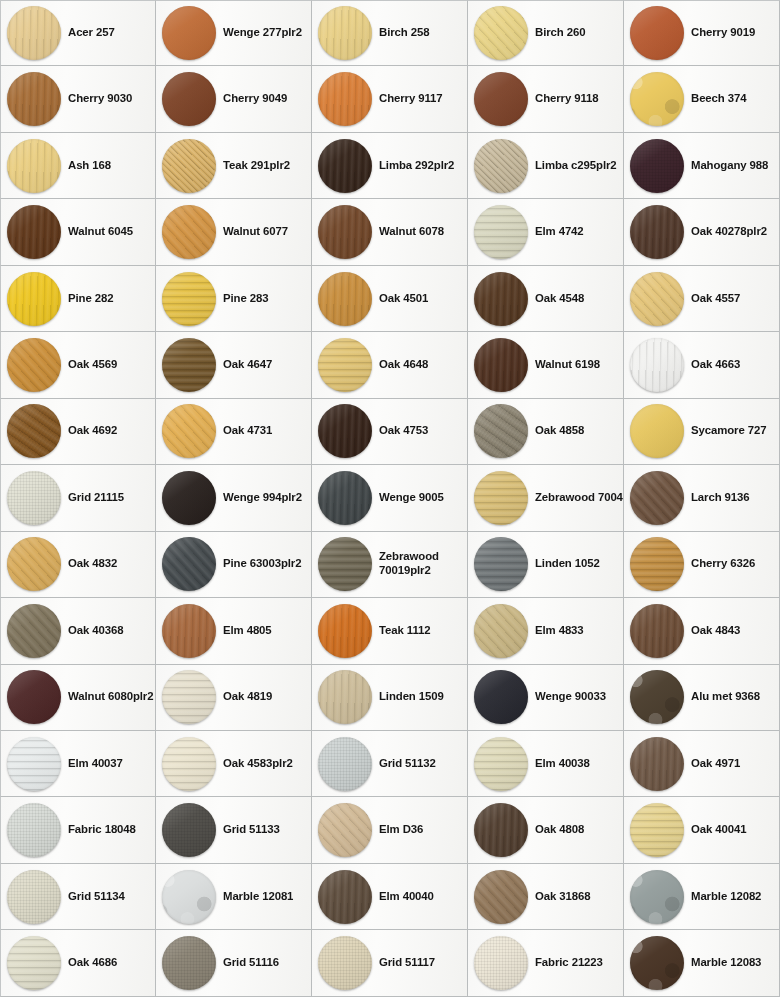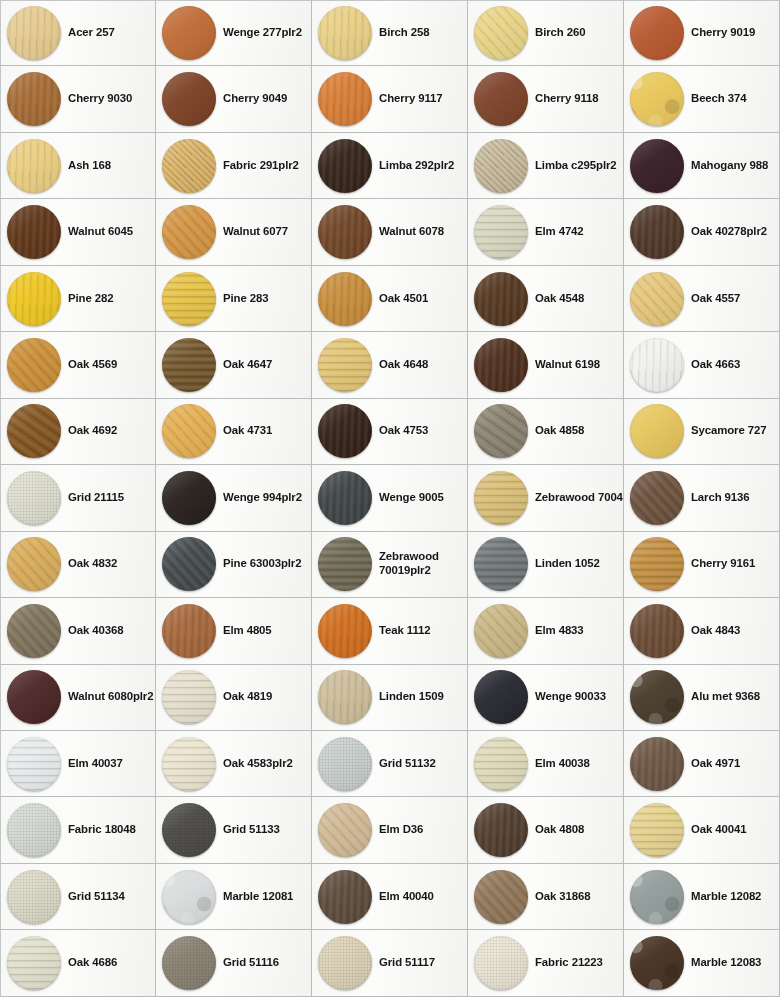--- a/index.html
+++ b/index.html
@@ -173,21 +173,21 @@
         </div>
       </div>
       <div class="sample-label">Ash 168</div>
     </div>
     <div class="sample-cell col-1 row-2">
       <div class="swatch-wrap">
         <div class="swatch" style="background: rgb(217, 176, 99);">
           <div class="grain g-fine"></div>
         </div>
       </div>
-      <div class="sample-label">Fabric 291plr2</div>
+      <div class="sample-label">Teak 291plr2</div>
     </div>
     <div class="sample-cell col-2 row-2">
       <div class="swatch-wrap">
         <div class="swatch" style="background: rgb(51, 34, 24);">
           <div class="grain g-straight"></div>
         </div>
       </div>
       <div class="sample-label">Limba 292plr2</div>
     </div>
     <div class="sample-cell col-3 row-2">
@@ -437,21 +437,21 @@
         </div>
       </div>
       <div class="sample-label">Linden 1052</div>
     </div>
     <div class="sample-cell col-4 row-8">
       <div class="swatch-wrap">
         <div class="swatch" style="background: rgb(192, 139, 61);">
           <div class="grain g-vertical"></div>
         </div>
       </div>
-      <div class="sample-label">Cherry 9161</div>
+      <div class="sample-label">Cherry 6326</div>
     </div>
     <div class="sample-cell col-0 row-9">
       <div class="swatch-wrap">
         <div class="swatch" style="background: rgb(123, 112, 88);">
           <div class="grain g-diagonal"></div>
         </div>
       </div>
       <div class="sample-label">Oak 40368</div>
     </div>
     <div class="sample-cell col-1 row-9">

